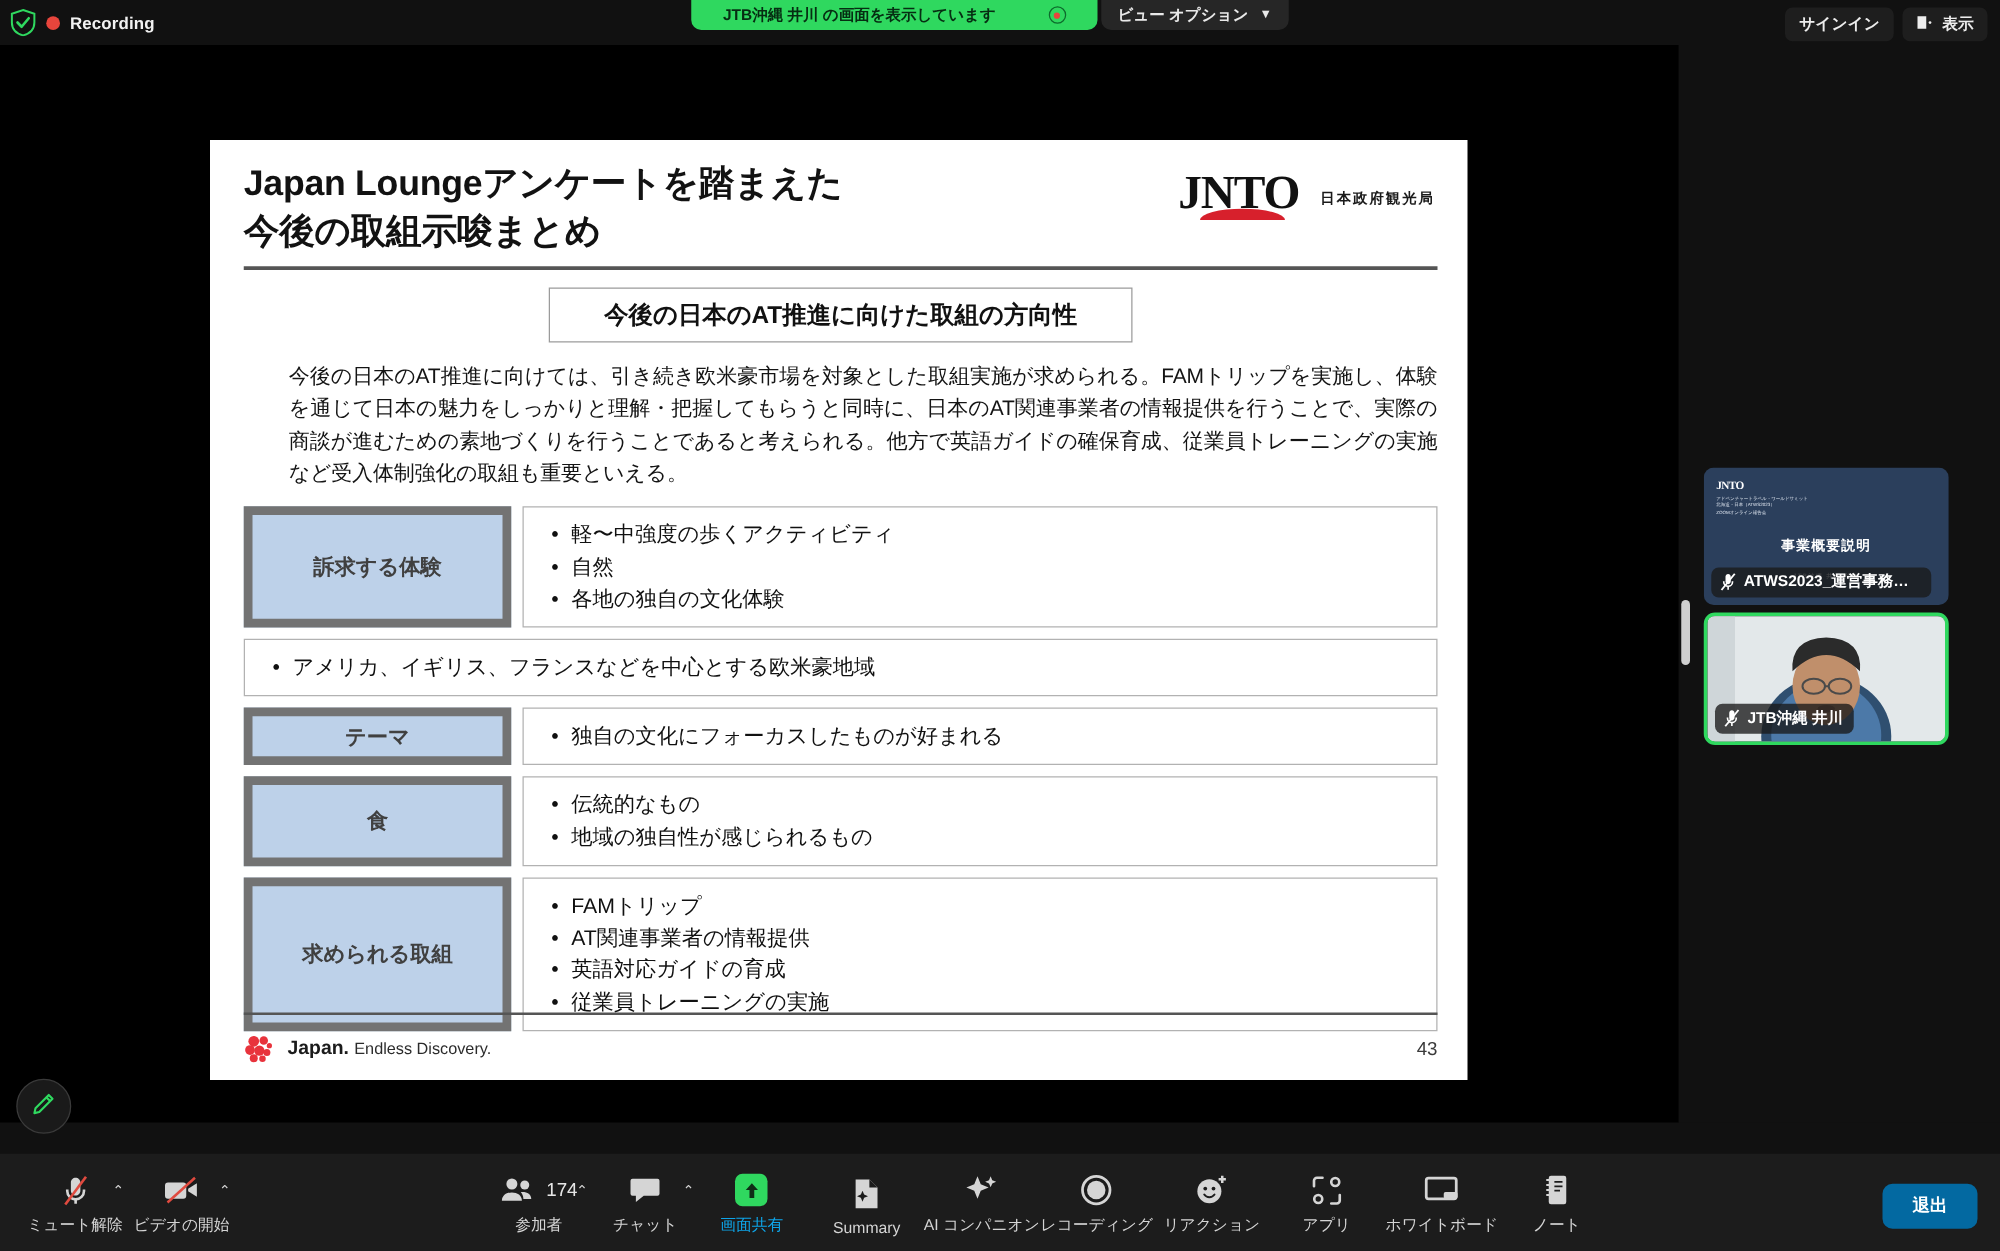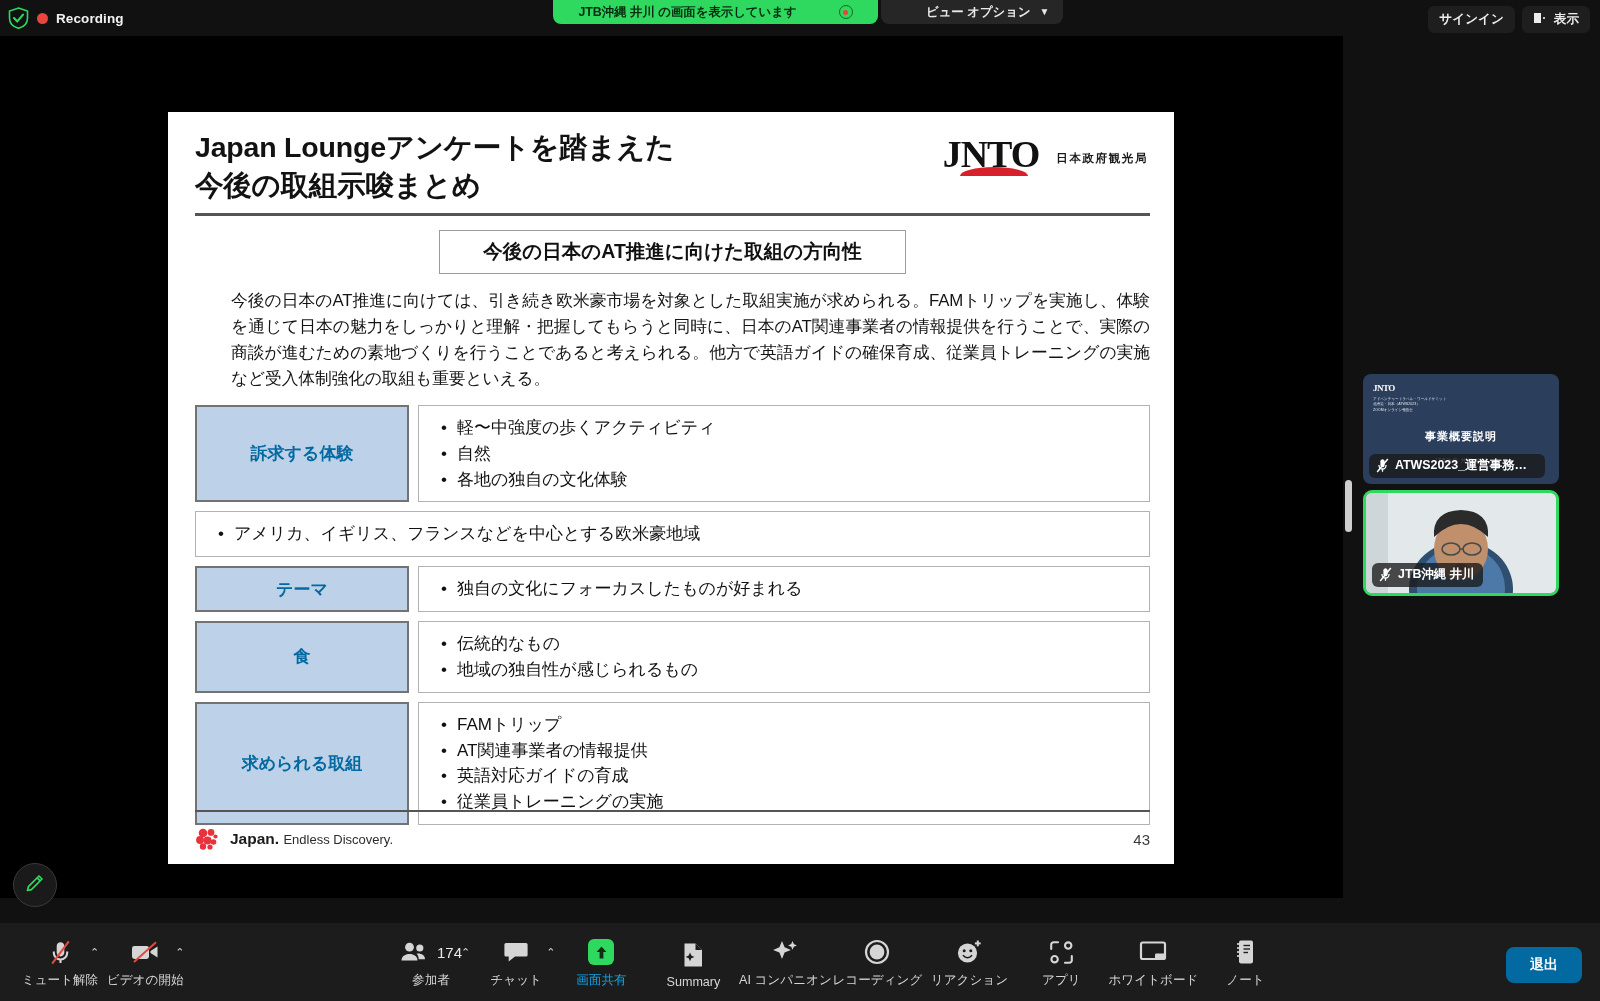--- a/index.html
+++ b/index.html
@@ -43,21 +43,21 @@
     flex: 0 0 auto;
   }
   .share-rec-ico i { width:5px;height:5px;border-radius:50%;background:#e8453c; display:block;}
 
   .view-options {
     position: absolute; left: 881px; top: 0; height: 24px;
     background: #262626; border-radius: 0 0 8px 8px;
     display: flex; align-items: center; gap: 9px; padding: 0 13px;
     cursor: pointer;
   }
-  .view-options-label { color: #e9e9e9; font-size: 12.4px; font-weight: 700; white-space: nowrap; margin-left: 32px;}
+  .view-options-label { color: #e9e9e9; font-size: 12.4px; font-weight: 700; white-space: nowrap;}
   .chev { color:#e9e9e9; font-size: 10px; line-height: 1; }
 
   .topright { position: absolute; right: 10px; top: 6px; display: flex; align-items: center; gap: 7px; }
   .tr-btn {
     background: #1e1e1e; border-radius: 6px; padding: 5px 11px;
     color: #ededed; font-size: 12.6px; font-weight: 700; display:flex; align-items:center; gap:7px;
     cursor: pointer; white-space: nowrap;
   }
 
   
@@ -97,23 +97,23 @@
   .section-chip span { font-size: 19.5px; font-weight: 700; color: #111; }
 
   .para {
     margin-top: 14px; font-size: 16.8px; line-height: 1.55; color: #141414;
     letter-spacing: -0.15px; text-align: justify; margin-left: 36px;
   }
 
   .grid { margin-top: 13px; display: flex; flex-direction: column; gap: 9px; }
   .row { display: flex; gap: 9px; align-items: stretch; }
   .row-label {
-    width: 214px; flex: 0 0 214px; background: #bdd1e9; border: 2px solid #737373;
+    width: 214px; flex: 0 0 214px; background: #bdd1e9; border: 7px solid #737373;
     display: flex; align-items: center; justify-content: center;
-    font-size: 17px; font-weight: 700; color: #0369a1;
+    font-size: 17px; font-weight: 700; color: #404040;
   }
   .row-body {
     flex: 1; border: 1px solid #b2b2b2; background: #fff;
     padding: 9px 0 9px 22px; display: flex; flex-direction: column; justify-content: center;
   }
   .bullet { font-size: 17px; color: #111; line-height: 1.52; display: flex; gap: 10px; }
   .bullet b.dot { font-weight: 400; }
 
   .foot-rule { position: absolute; left: 27px; right: 24px; bottom: 52px; height: 2.5px; background: #555; }
   .slide-foot {

